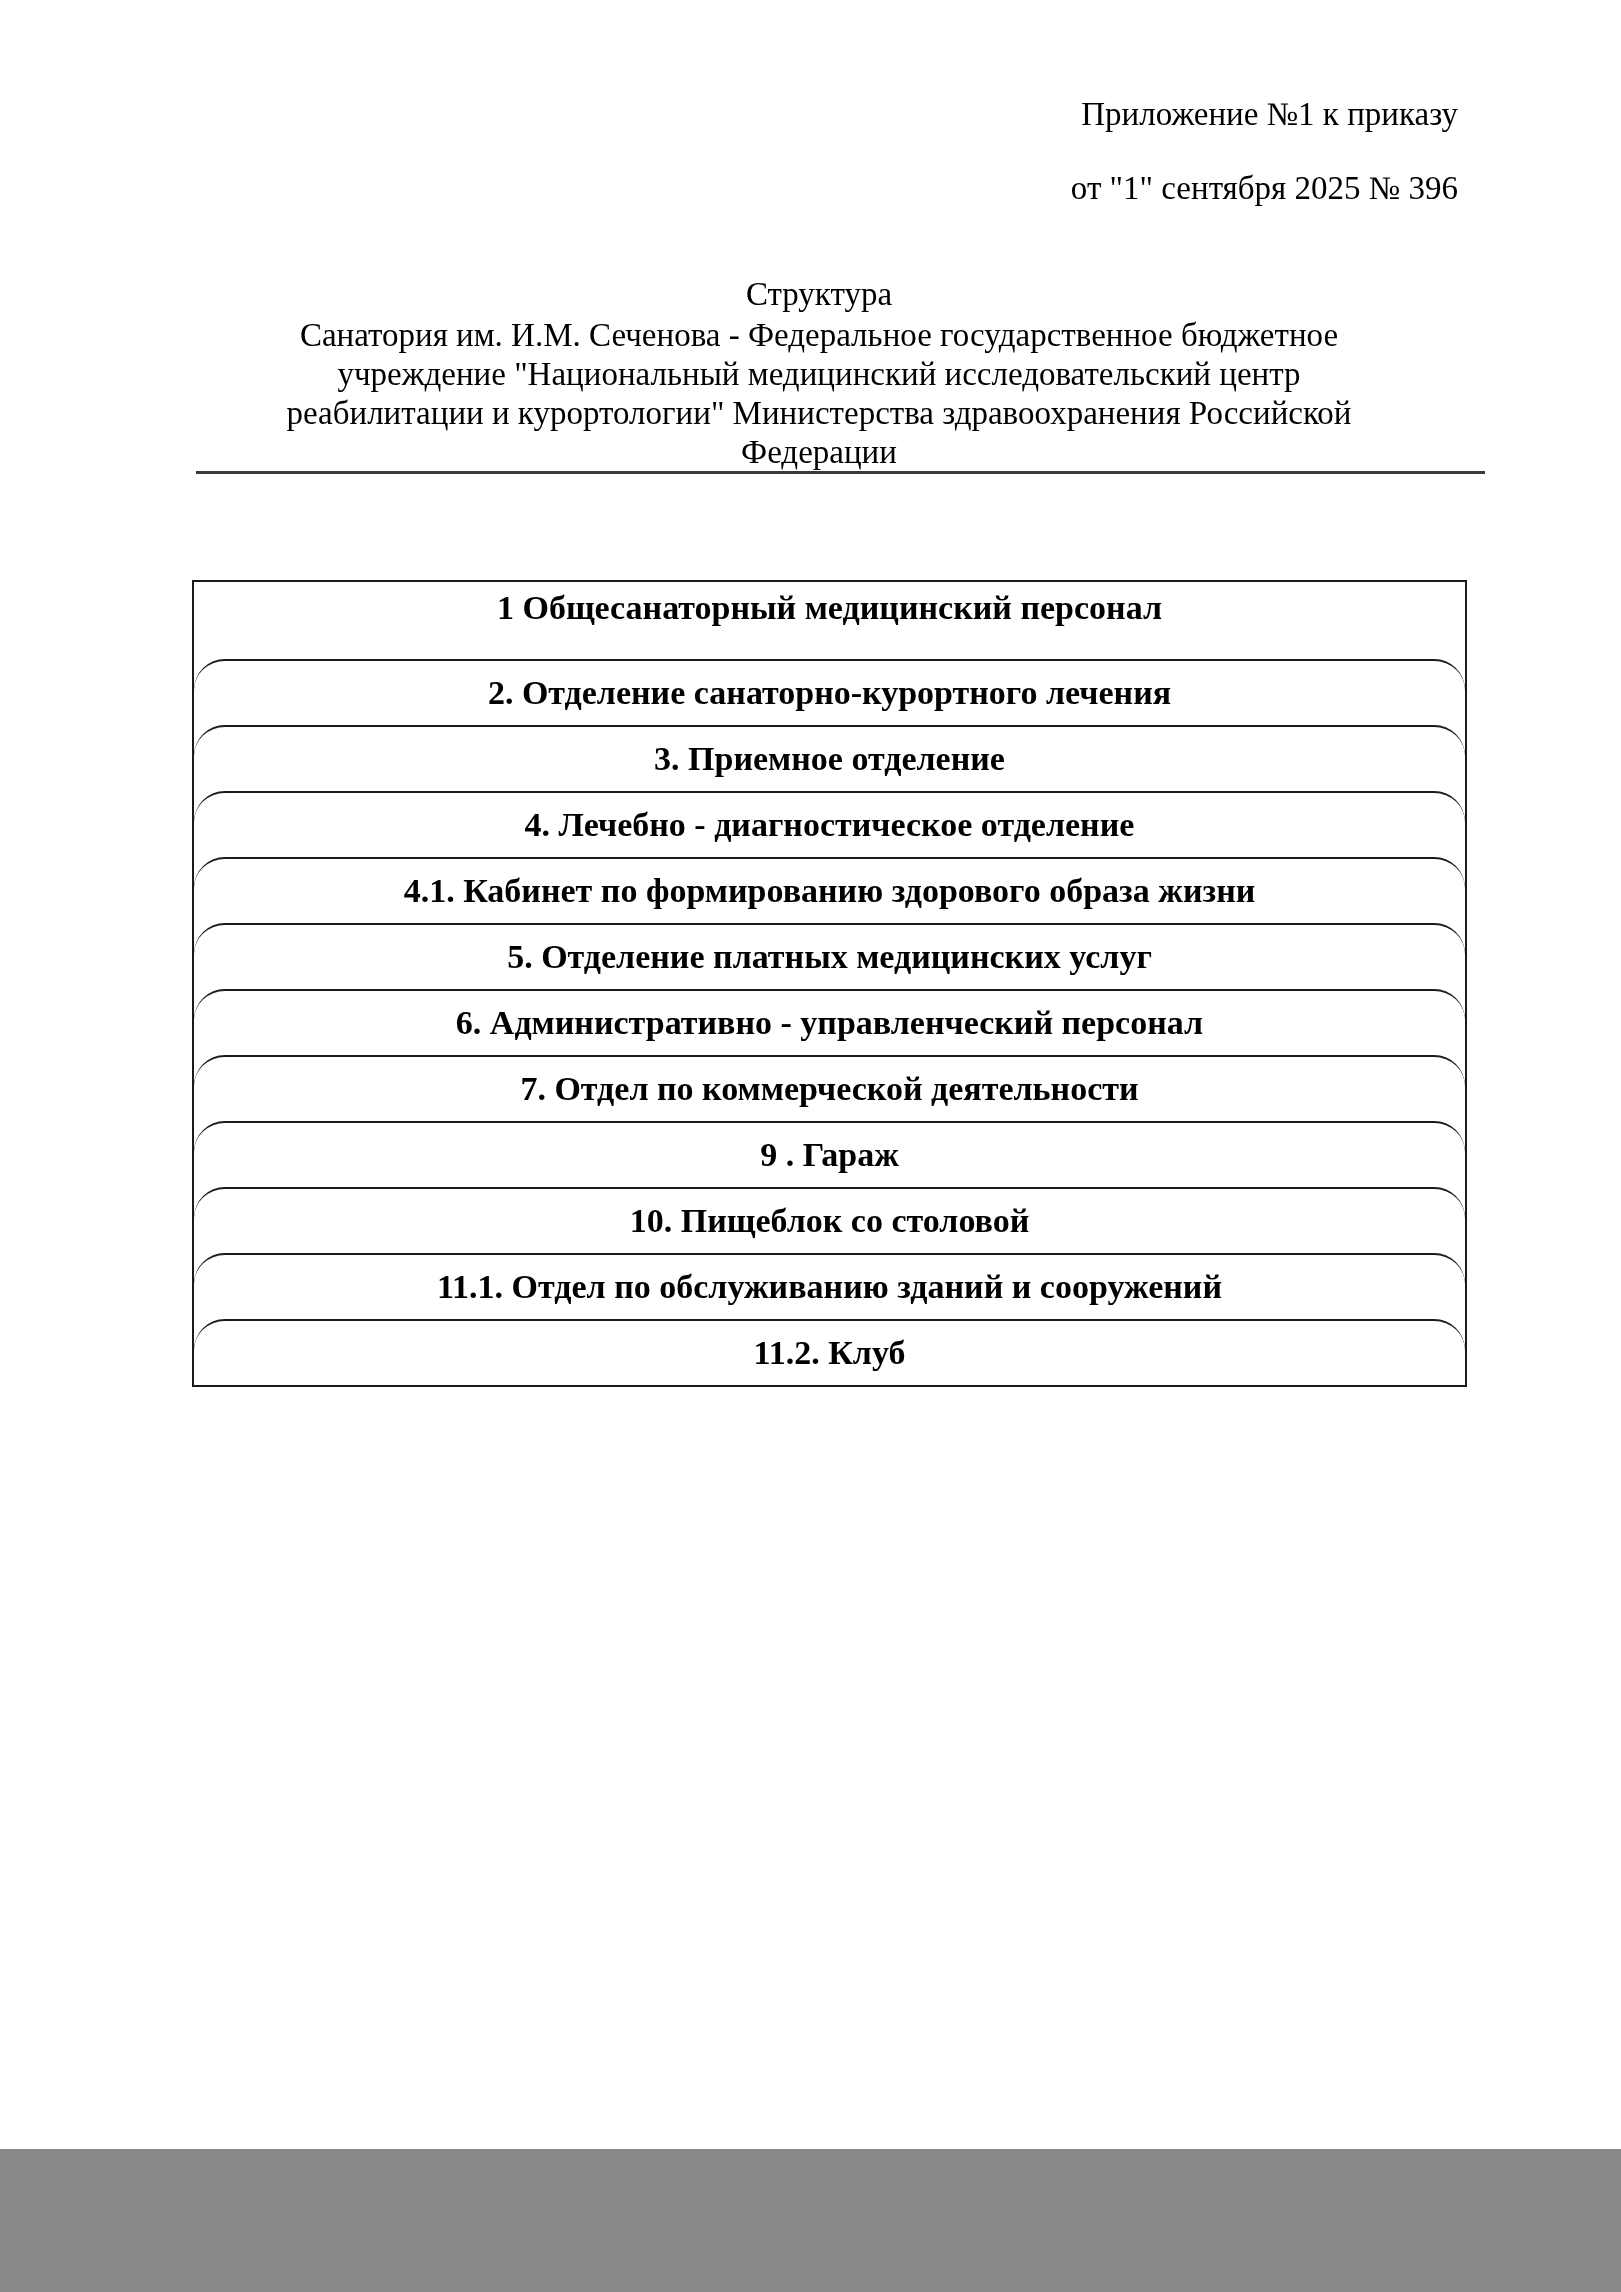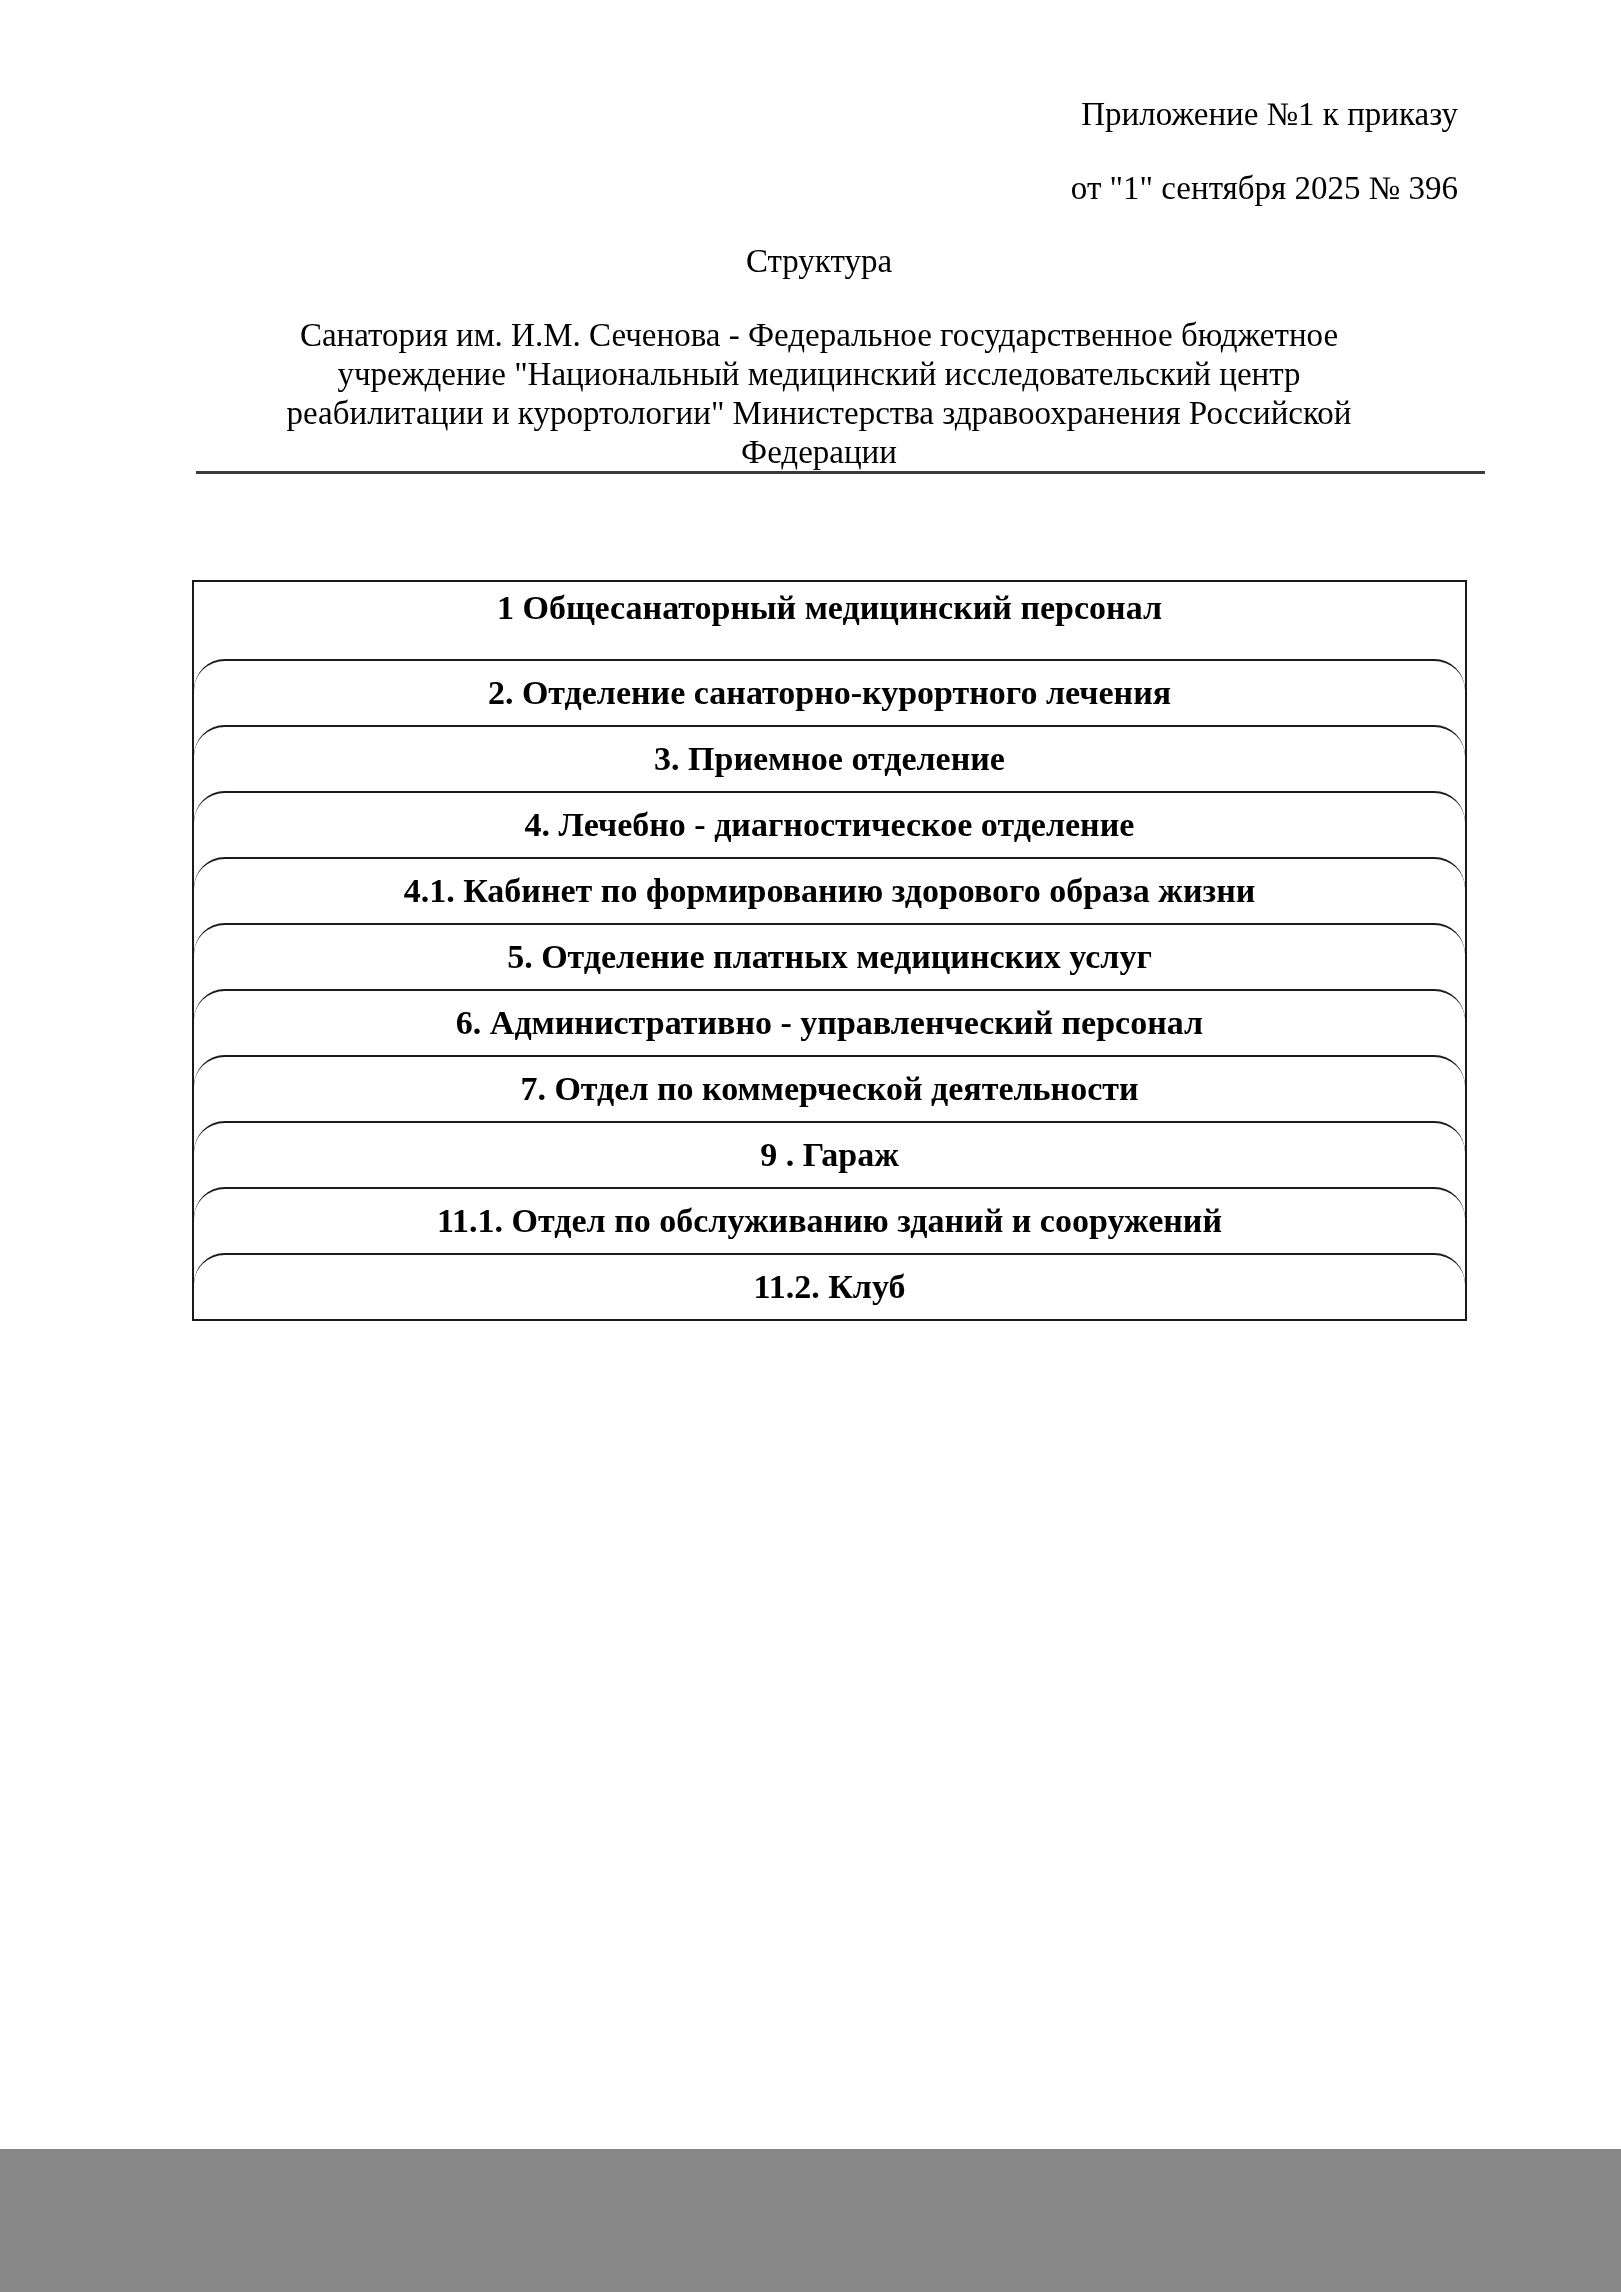--- a/index.html
+++ b/index.html
@@ -23,21 +23,21 @@
     text-align: right;
     font-size: 33px;
     line-height: 39px;
     white-space: nowrap;
   }
   .header-line2 {
     margin-top: 35px;
   }
   .doc-title {
     position: absolute;
-    top: 242px;
+    top: 275px;
     left: 167px;
     width: 1304px;
     text-align: center;
     font-size: 33px;
     line-height: 39px;
   }
   .doc-subtitle {
     position: absolute;
     top: 316px;
     left: 167px;
@@ -126,20 +126,23 @@
       <div class="trow">
         <span>6. Административно - управленческий персонал</span>
       </div>
       <div class="trow">
         <span>7. Отдел по коммерческой деятельности</span>
       </div>
       <div class="trow">
         <span>9 . Гараж</span>
       </div>
       <div class="trow">
+        <span>10. Пищеблок со столовой</span>
+      </div>
+      <div class="trow">
         <span>11.1. Отдел по обслуживанию зданий и сооружений</span>
       </div>
       <div class="trow">
         <span>11.2. Клуб</span>
       </div>
     </div>
 
 </div>
 
 

